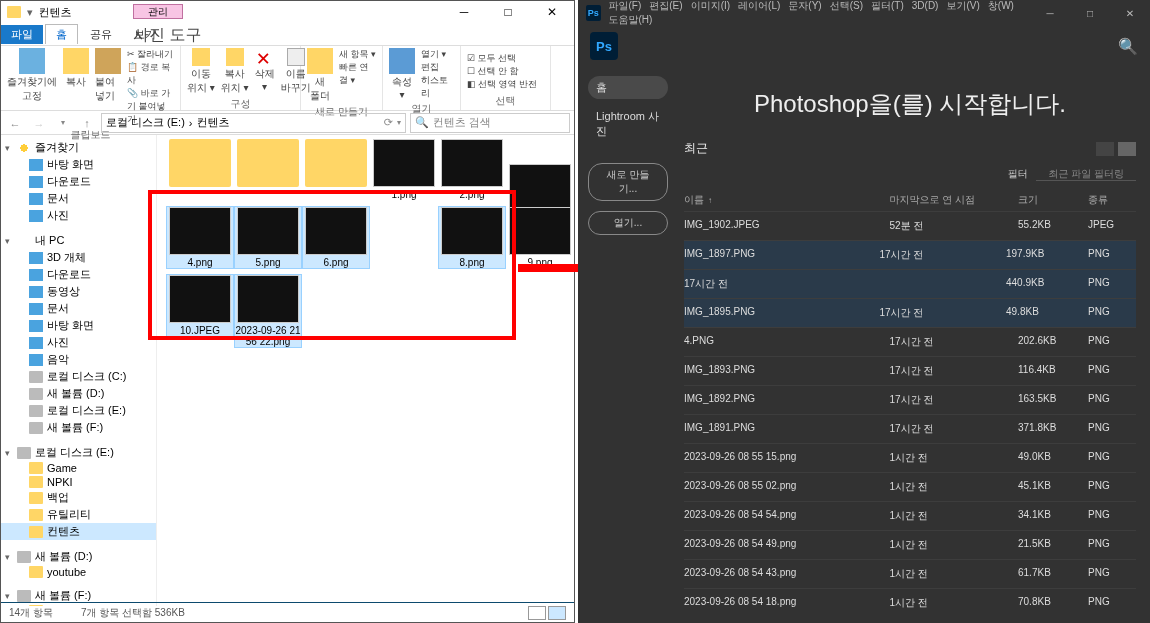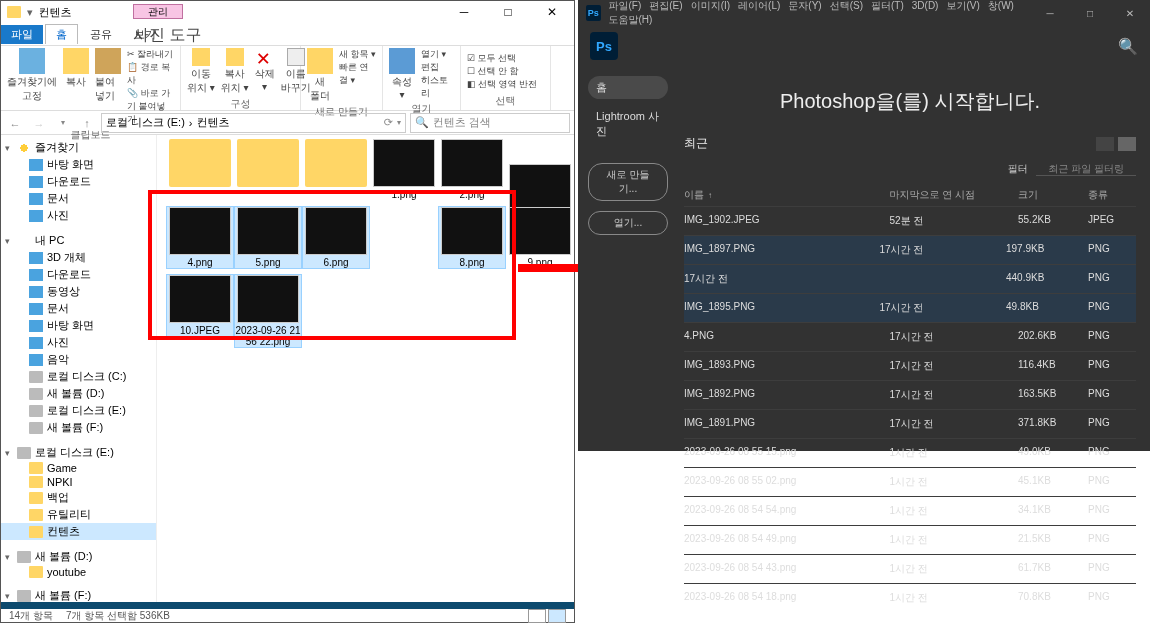--- a/index.html
+++ b/index.html
@@ -54,44 +54,44 @@
 
 .red-box { position: absolute; border: 4px solid #f00; }
 .red-arrow { position: absolute; }
 .red-arrow .shaft { position: absolute; height: 8px; background: #f00; top: 0; left: 0; right: 20px; }
 .red-arrow .head { position: absolute; right: 0; top: -10px; width: 0; height: 0; border-left: 22px solid #f00; border-top: 14px solid transparent; border-bottom: 14px solid transparent; }
 
 .drag-ghost { position: absolute; width: 64px; height: 48px; background: rgba(150,170,190,.35); border: 1px solid #8aa; }
 .drag-badge { position: absolute; width: 14px; height: 14px; border: 1px solid #1050a0; background: #fff; color: #1050a0; font-size: 10px; display: flex; align-items: center; justify-content: center; font-weight: bold; }
 .drag-tip { position: absolute; background: #fff; border: 1px solid #888; font-size: 10px; padding: 1px 6px; display: flex; align-items: center; gap: 3px; color: #1050a0; }
 
-.ex-status { position: absolute; bottom: 0; left: 0; right: 0; height: 20px; border-top: 7px solid #0c4a6e; font-size: 10px; display: flex; align-items: center; padding: 0 8px; color: #555; gap: 13px; }
+.ex-status { position: absolute; bottom: 0; left: 0; right: 0; height: 20px; border-top: 1px solid #0c4a6e; font-size: 10px; display: flex; align-items: center; padding: 0 8px; color: #555; gap: 28px; }
 .ex-status .view-sw { margin-left: auto; display: flex; gap: 2px; }
 .ex-status .vsw { width: 18px; height: 14px; border: 1px solid #999; }
 
 
-.ps { position: absolute; left: 578px; top: 0; width: 572px; height: 451px; background: #323232; color: #ccc; }
+.ps { position: absolute; left: 578px; top: 0; width: 572px; height: 623px; background: #323232; color: #ccc; }
 .ps-title { height: 26px; background: #323232; display: flex; align-items: center; font-size: 10px; padding-left: 8px; color: #bbb; }
 .ps-title .ps-ico { width: 16px; height: 16px; background: #001e36; color: #31a8ff; font-size: 9px; font-weight: bold; display: flex; align-items: center; justify-content: center; margin-right: 8px; border-radius: 2px; }
 .ps-title .menu { margin-right: 8px; cursor: default; }
 .ps-title .winbtns { margin-left: auto; display: flex; }
 .ps-title .winbtn { width: 40px; height: 26px; display: flex; align-items: center; justify-content: center; }
 
 .ps-sub { height: 40px; display: flex; align-items: center; padding: 0 12px; }
 .ps-logo { width: 28px; height: 28px; background: #001e36; color: #31a8ff; font-weight: bold; font-size: 13px; display: flex; align-items: center; justify-content: center; border-radius: 4px; }
 .ps-search { margin-left: auto; font-size: 16px; color: #ccc; }
 
 .ps-main { display: flex; height: calc(100% - 66px); }
 .ps-side { width: 100px; padding: 10px 10px; font-size: 11px; background: #323232; }
 .ps-side .side-item { padding: 4px 8px; margin-bottom: 6px; border-radius: 12px; color: #ddd; }
 .ps-side .side-item.home { background: #4a4a4a; }
 .ps-side .side-pill { border: 1px solid #888; border-radius: 14px; padding: 4px 10px; margin-bottom: 10px; font-size: 10px; text-align: center; }
 
 .ps-panel { flex: 1; background: #323232; padding: 8px 14px 0 6px; display: flex; flex-direction: column; }
-.ps-hero { font-size: 20px; color: #eee; text-align: center; padding: 14px 0 20px; }
+.ps-hero { font-size: 24px; color: #eee; text-align: center; padding: 14px 0 20px; }
 .ps-recent-hd { font-size: 12px; color: #eee; margin-bottom: 6px; display: flex; align-items: center; }
 .ps-view-switch { margin-left: auto; display: flex; gap: 4px; }
 .ps-vsw { width: 18px; height: 14px; background: #444; }
 .ps-vsw.active { background: #666; }
 .ps-filter { font-size: 10px; color: #888; text-align: right; padding: 4px 0 8px; }
 .ps-filter .flabel { color: #ccc; margin-right: 6px; }
 .ps-filter .fval { border-bottom: 1px solid #555; padding: 0 12px 1px; }
 
 .ps-table { font-size: 10px; }
 .ps-th { display: flex; color: #aaa; padding: 4px 0; }

